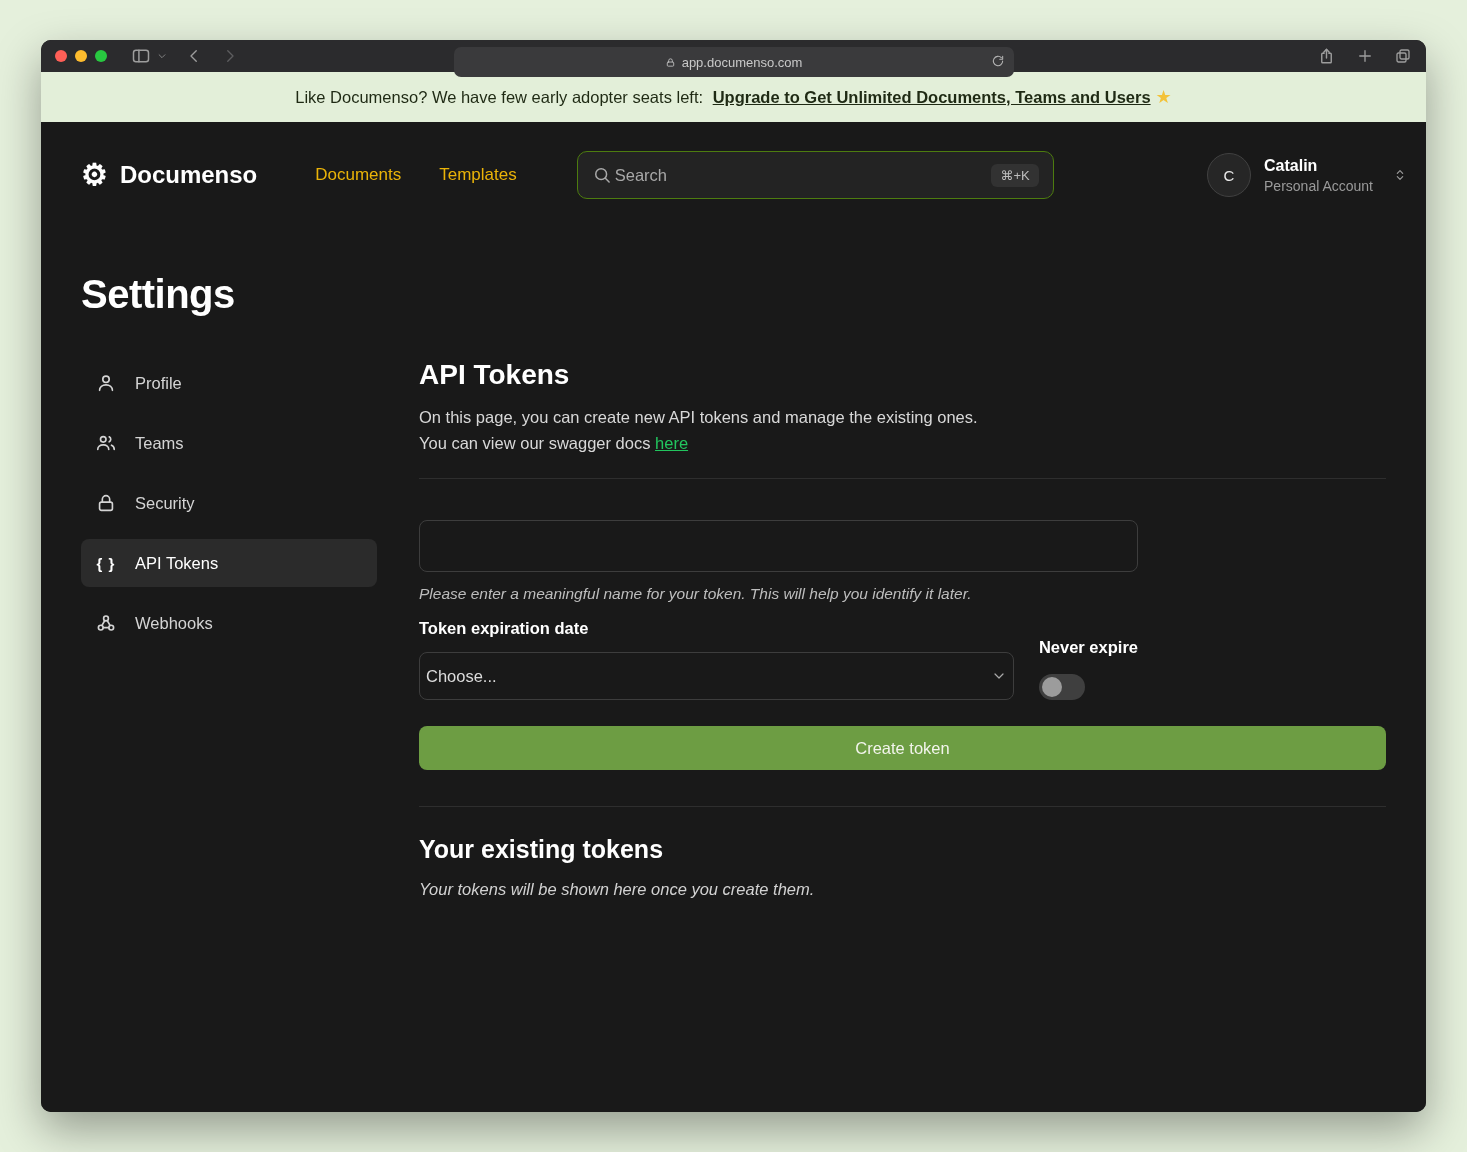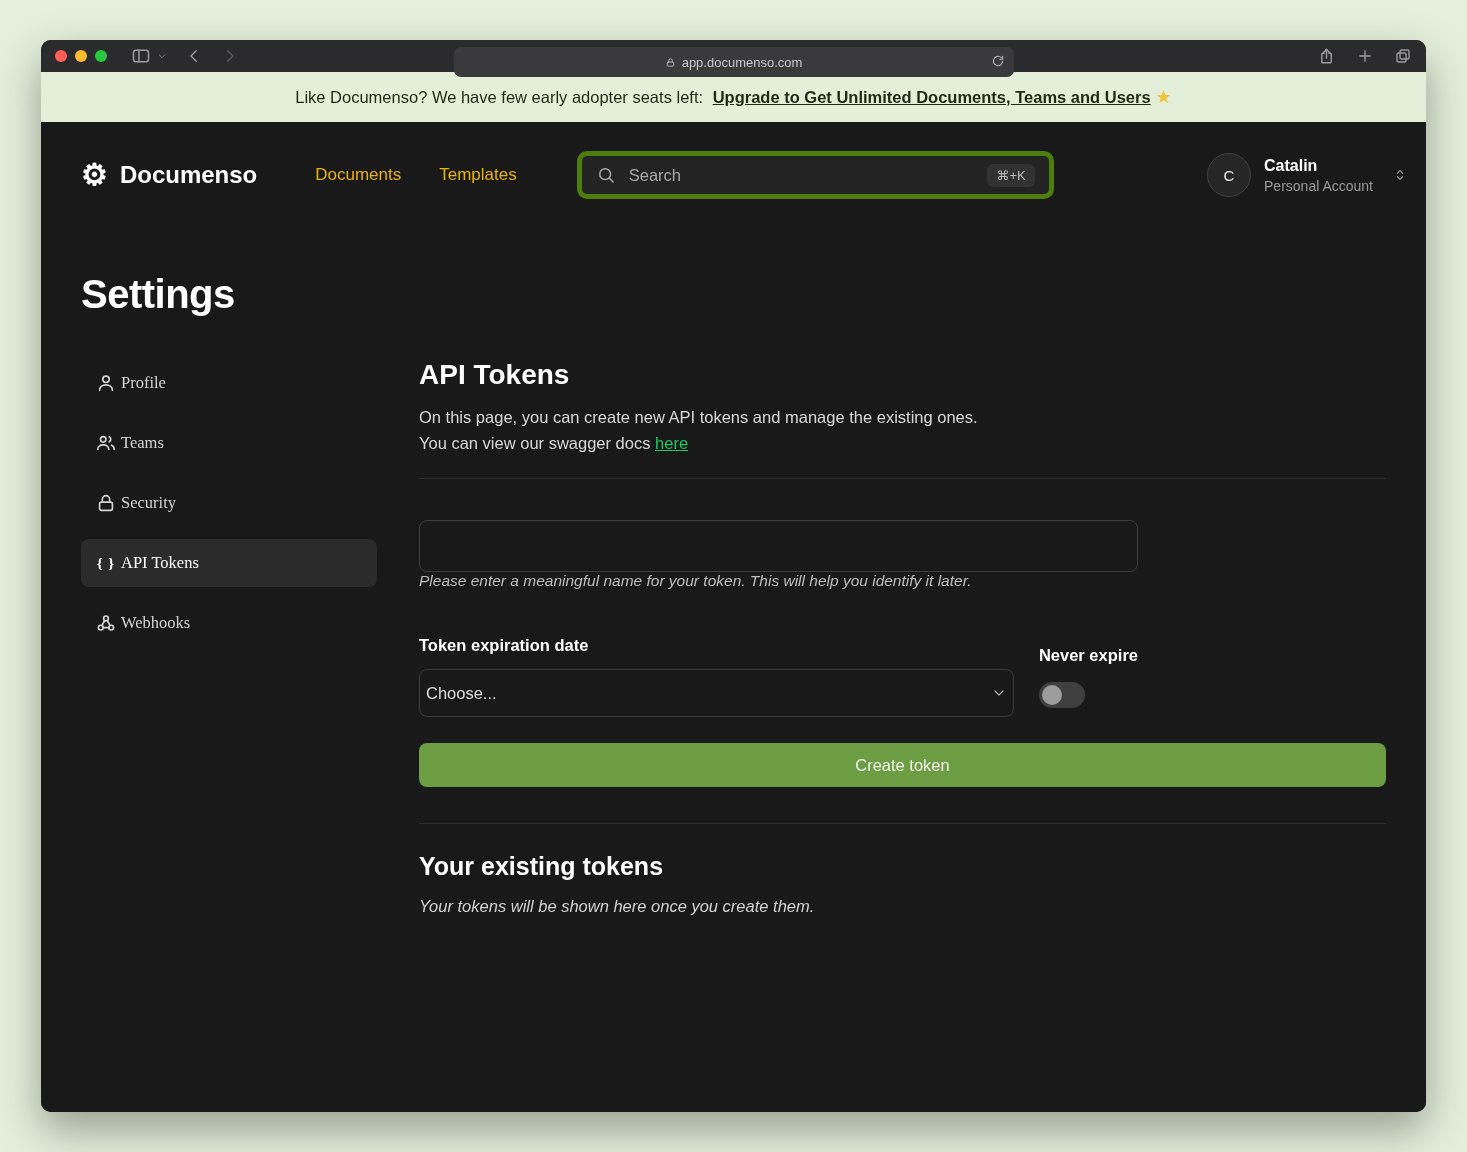--- a/index.html
+++ b/index.html
@@ -52,61 +52,61 @@
   .banner .star { color:#f3c238; font-size:18px; }
   
   .page { flex:1; background:#191919; color:#fff; padding:0 40px; overflow:hidden; }
   .app-header { height:106px; display:flex; align-items:center; margin-right:-22px; }
   .brand { display:flex; align-items:center; gap:12px; font-size:24px; font-weight:700; cursor:pointer; }
   .logo-glyph { font-size:30px; line-height:1; color:#fff; }
   .top-nav { display:flex; gap:38px; margin-left:58px; color:#eab308; font-size:17px; font-weight:500; }
   .top-nav span { cursor:pointer; }
   .search-box {
     margin-left:60px; width:477px; height:48px;
-    background:#232323; border:5px solid #4d7c0f; border-radius:10px;
-    display:flex; align-items:center; padding:0 14px; gap:13px;
+    background:#232323; border:1px solid #4d7c0f; border-radius:10px;
+    display:flex; align-items:center; padding:0 14px; gap:3px;
     color:#a8a8a8; font-size:16.5px; cursor:text;
   }
   .kbd { margin-left:auto; background:#323232; border-radius:6px; padding:4px 9px; font-size:13px; color:#bdbdbd; }
   .user { margin-left:auto; display:flex; align-items:center; gap:13px; cursor:pointer; }
   .avatar {
     width:44px; height:44px; border-radius:50%;
     background:#262626; border:1px solid #414141;
     display:flex; align-items:center; justify-content:center;
     font-size:15px; color:#eaeaea;
   }
   .user-name { font-size:16px; font-weight:600; line-height:1.2; }
   .user-sub { font-size:14px; color:#9a9a9a; margin-top:2px; }
   .user-caret { color:#9a9a9a; margin-left:6px; }
   .settings-title { font-size:40px; font-weight:700; margin-top:44px; letter-spacing:-0.5px; }
   
   .content { display:flex; margin-top:42px; }
   .side-nav { width:296px; flex-shrink:0; display:flex; flex-direction:column; gap:12px; }
   .side-item {
-    height:48px; border-radius:8px; display:flex; align-items:center; gap:4px;
-    padding:0 14px; color:#d4d4d4; font-size:16.5px; font-weight:500; cursor:pointer;font-family:Liberation Serif, serif;
+    height:48px; border-radius:8px; display:flex; align-items:center; gap:18px;
+    padding:0 14px; color:#d4d4d4; font-size:16.5px; font-weight:500; cursor:pointer;
   }
   .side-item.active { background:#2b2b2b; color:#fff; }
   .side-ic { width:22px; display:flex; justify-content:center; align-items:center; }
   .braces { font-weight:600; font-size:15px; letter-spacing:1px; }
   .main { flex:1; min-width:0; margin-left:42px; }
   .main h1 { font-size:28px; font-weight:700; margin:0 0 14px; }
   .desc { font-size:16.5px; color:#d8d8d8; line-height:1.55; margin:0; }
   .desc .doc-link { color:#22c55e; text-decoration:underline; cursor:pointer; }
   .divider { border:0; border-top:1px solid #2e2e2e; margin:22px 0 0; }
   .col { width:719px; }
   .field-label { font-size:16.5px; font-weight:600; display:block; }
   .token-block { margin-top:28px; }
   .text-input {
     margin-top:13px; width:100%; height:52px; background:transparent;
     border:1px solid #3d3d3d; border-radius:8px; color:#fff;
     font-size:16px; padding:0 14px; font-family:inherit; outline:none;
   }
-  .helper { font-style:italic; font-size:15.5px; color:#bdbdbd; }
-  .expire-row { display:flex; margin-top:46px; align-items:center; }
+  .helper { font-style:italic; font-size:15.5px; color:#bdbdbd; margin-top:13px; }
+  .expire-row { display:flex; margin-top:16px; align-items:flex-end; }
   .expire-left { width:595px; }
   .expire-right { margin-left:auto; }
   .select {
     margin-top:14px; width:100%; height:48px; border:1px solid #3d3d3d;
     border-radius:8px; display:flex; align-items:center; justify-content:space-between;
     padding:0 6px; color:#dcdcdc; font-size:16.5px; background:transparent; cursor:pointer;
   }
   .select .caret { color:#a9a9a9; }
   .toggle {
     margin-top:17px; width:46px; height:26px; border-radius:13px;

